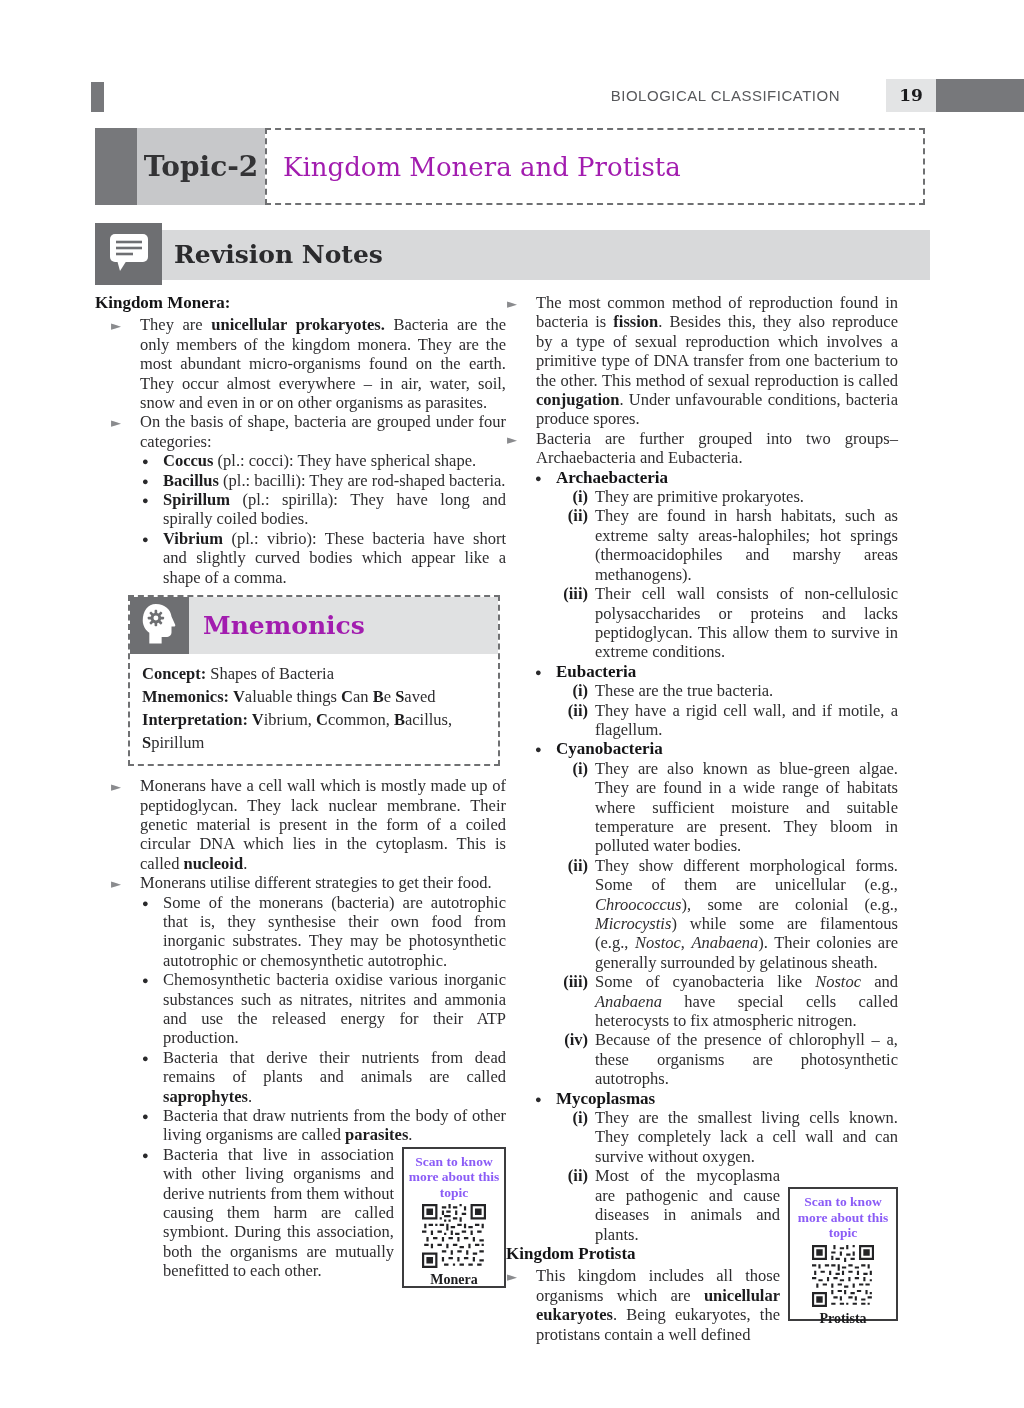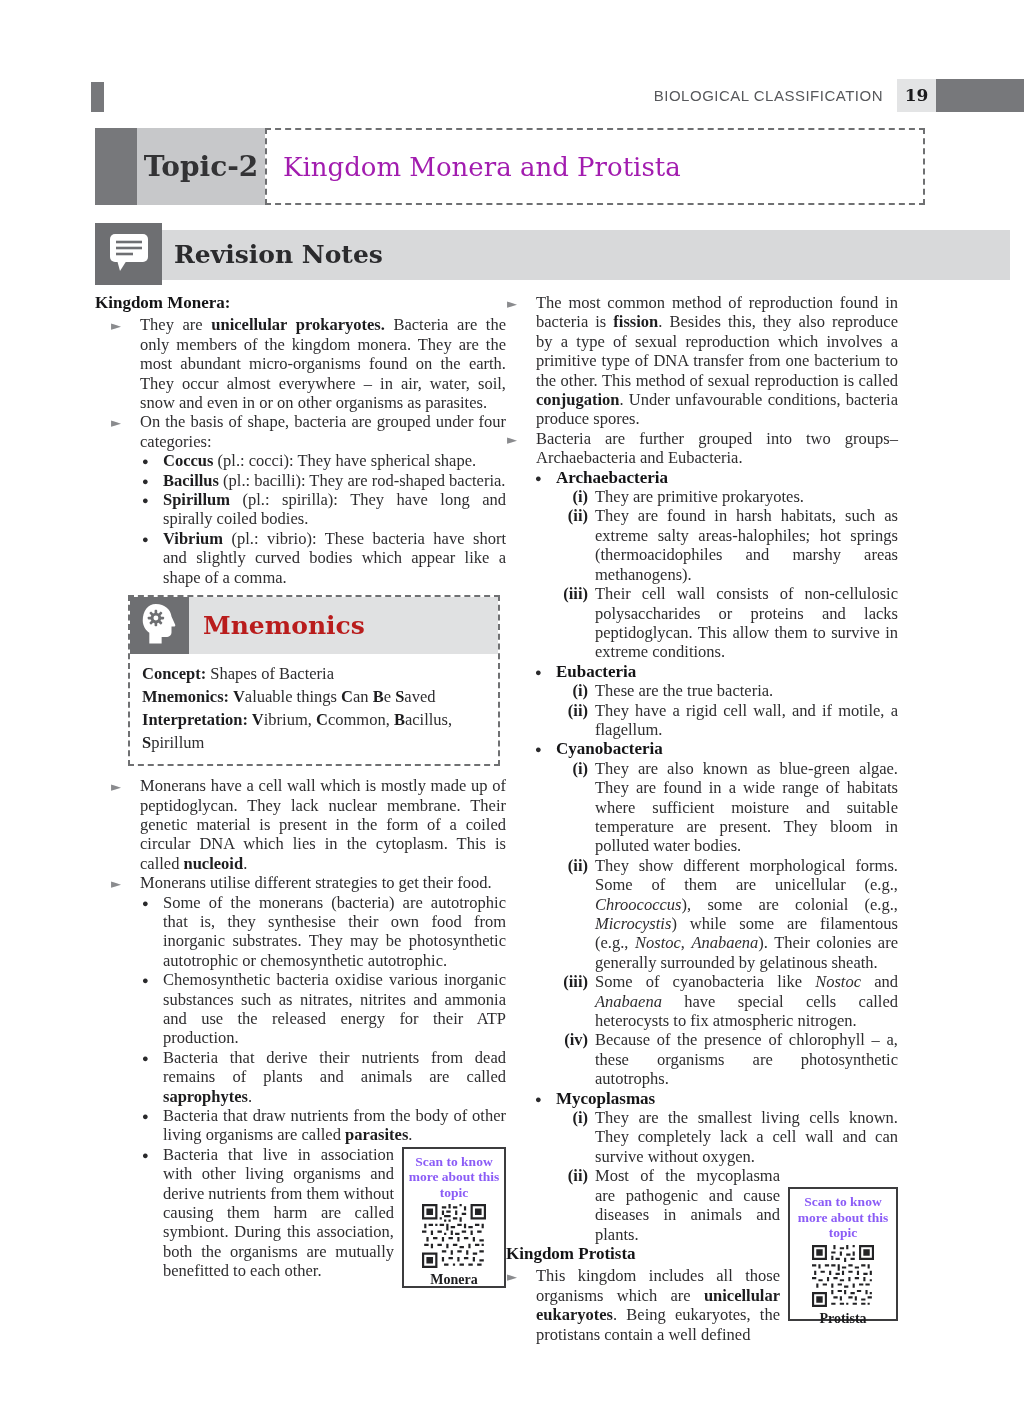--- a/index.html
+++ b/index.html
@@ -4,34 +4,34 @@
 <style>
   html,body{margin:0;padding:0;background:#ffffff;}
   .page{position:relative;width:1024px;height:1408px;background:#ffffff;overflow:hidden;
         font-family:"Liberation Serif",serif;color:#2e2d2f;}
 
   
   .corner-mark{position:absolute;left:91px;top:82px;width:13px;height:30px;background:#77787b;}
   .header-row{position:absolute;top:79px;right:0;height:33px;display:flex;align-items:stretch;justify-content:center;}
   .header-title{font-family:"Liberation Sans",sans-serif;font-size:15px;letter-spacing:.5px;
                 color:#57585b;line-height:33px;margin-right:14px;}
-  .page-num-box{width:39px;background:#e3e4e5;text-align:center;line-height:33px;
-                font-family:"DejaVu Serif",serif;font-weight:bold;font-size:17px;color:#1b1b1d;}
+  .page-num-box{width:50px;background:#e3e4e5;text-align:center;line-height:33px;
+                font-family:"DejaVu Serif",serif;font-weight:bold;font-size:17px;color:#1b1b1d;margin-left:32px;}
   .header-bar{width:88px;background:#77787b;}
 
   
   .topic-banner{position:absolute;left:95px;top:128px;width:830px;height:77px;display:flex;}
   .topic-dark{width:42px;background:#77787b;}
   .topic-label-box{width:128px;background:#c7c8ca;display:flex;align-items:center;justify-content:center;}
   .topic-label{font-family:"DejaVu Serif",serif;font-weight:bold;font-size:28px;color:#333335;}
   .topic-dashed{flex:1;border:2px dashed #6f7072;display:flex;align-items:center;box-sizing:border-box;}
   .topic-title{font-family:"DejaVu Serif",serif;font-size:26px;color:#a21caf;padding-left:16px;}
 
   
-  .revision-wrap{position:absolute;left:95px;top:223px;width:915px;height:62px;}
+  .revision-wrap{position:absolute;left:95px;top:223px;width:835px;height:62px;}
   .revision-bar{position:absolute;left:0;top:7px;right:0;height:50px;background:#d8d9da;}
   .revision-icon-box{position:absolute;left:0;top:0;width:67px;height:62px;background:#6e6f72;
                      display:flex;align-items:center;justify-content:center;}
   .revision-title{position:absolute;left:79px;top:7px;height:50px;line-height:50px;
                   font-family:"DejaVu Serif",serif;font-weight:bold;font-size:25px;color:#2b2b2d;}
 
   
   .content{position:absolute;left:95px;top:293px;width:836px;display:flex;}
   .col-left{width:411px;}
   .col-right{width:392px;}
@@ -54,21 +54,21 @@
   .col-right .dot-item>.bullet{left:29px;}
   .col-right .num-item{padding-left:89px;}
   .num-label{position:absolute;left:0;top:0;width:82px;text-align:right;font-weight:bold;color:#1d1d1f;}
   .group-name{font-weight:bold;font-size:17px;color:#141416;text-align:left;}
 
   
   .mnx-box{margin:8px 0 10px 33px;width:372px;border:2px dashed #6f7072;box-sizing:border-box;background:#fff;}
   .mnx-header{display:flex;height:57px;}
   .mnx-icon-box{width:59px;background:#6e6f72;display:flex;align-items:center;justify-content:center;}
   .mnx-title-bar{flex:1;background:#e0e1e2;display:flex;align-items:center;}
-  .mnx-title{font-family:"DejaVu Serif",serif;font-weight:bold;font-size:25px;color:#b91c1c;padding-left:14px;}
+  .mnx-title{font-family:"DejaVu Serif",serif;font-weight:bold;font-size:25px;color:#a21caf;padding-left:14px;}
   .mnx-body{padding:8px 12px 10px 12px;text-align:left;}
   .mnx-line{line-height:23px;}
 
   
   .qr-box{float:right;box-sizing:border-box;border:2px solid #3c3c3e;background:#fff;
           text-align:center;padding:5px 4px 4px 4px;}
   .qr-monera{width:104px;height:141px;margin-left:8px;margin-bottom:2px;margin-top:2px;}
   .qr-protista{width:110px;height:134px;margin-left:8px;margin-top:21px;}
   .qr-scan-text{font-weight:bold;font-size:13.5px;line-height:15.5px;color:#8b5cf6;}
   .qr-svg{display:block;margin:4px auto 2px auto;}

